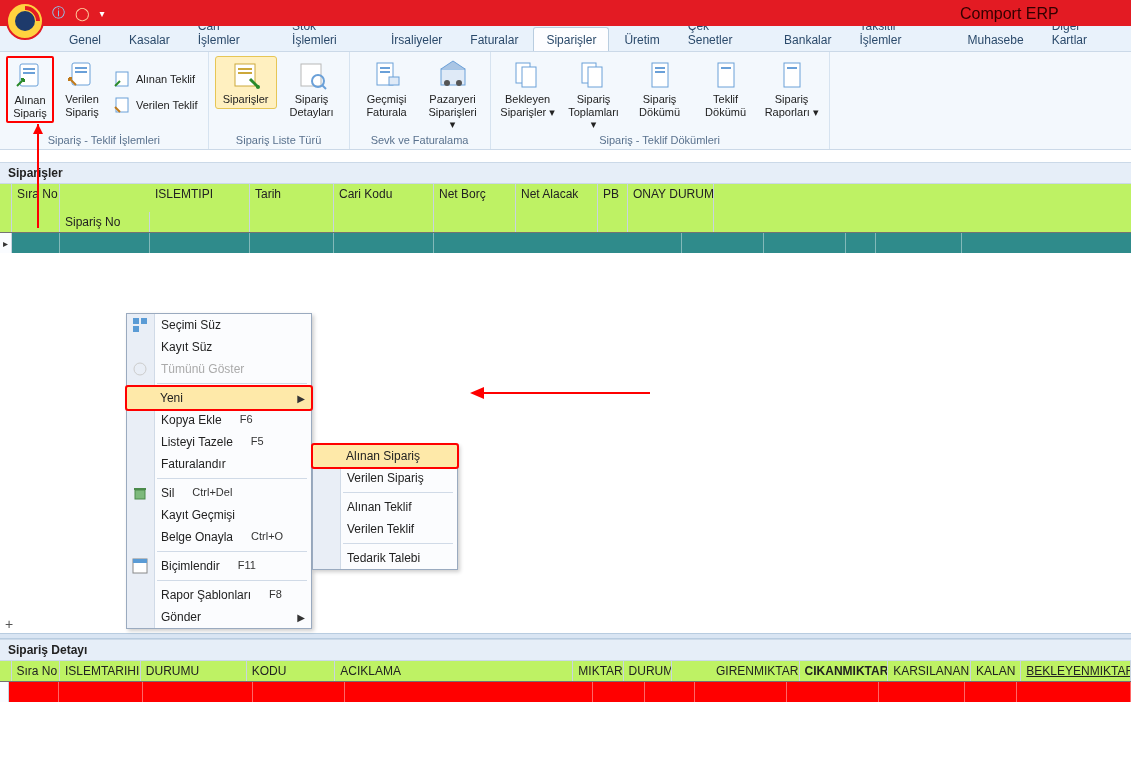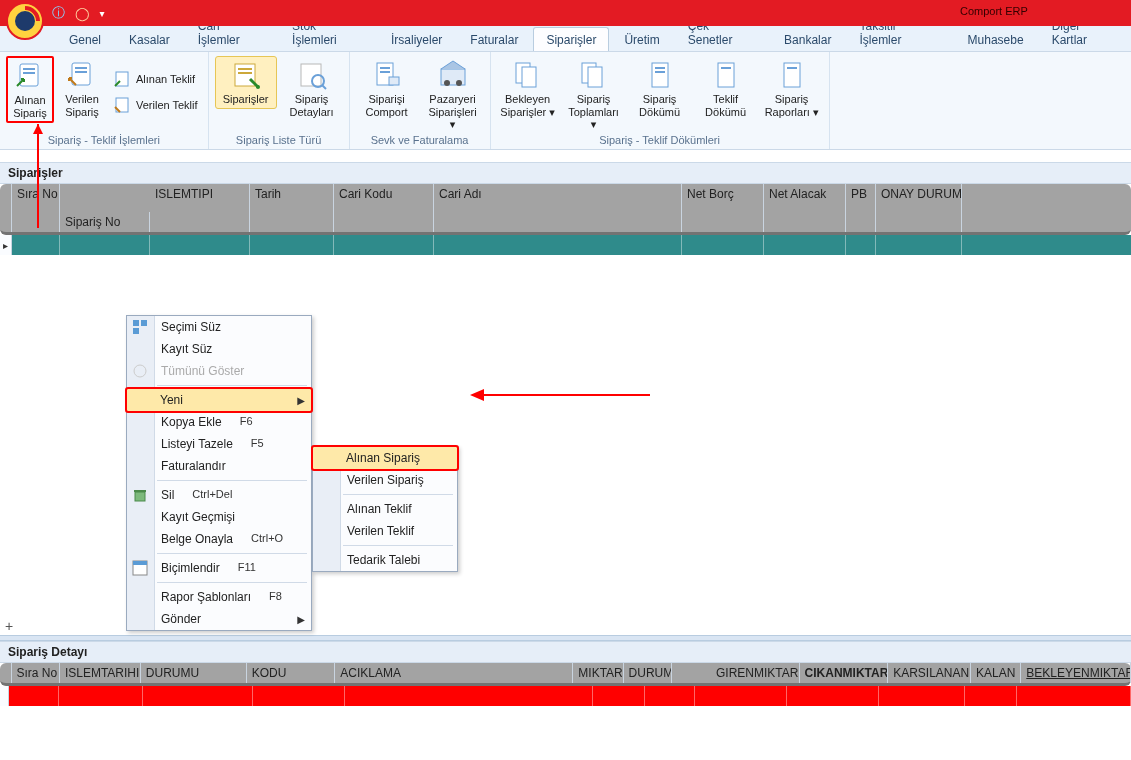--- a/index.html
+++ b/index.html
@@ -30,21 +30,21 @@
     margin-left: 52px;
     display: flex; gap: 10px;
     align-items: center;
   }
   .titlebar .quick span { color: #fff; font-size: 13px; }
   .titlebar .apptitle {
     position: absolute;
     left: 50%; transform: translateX(-50%);
     right: auto;
     color: #300;
-    font-size: 11px;
+    font-size: 16px;
     top: 5px;
   }
   
   .menubar {
     background: #e9f2fb;
     height: 26px;
     display: flex;
     align-items: flex-end;
     padding-left: 56px;
     gap: 2px;
@@ -118,23 +118,22 @@
     background: #e6eef8;
     border-top: 1px solid #cbd9e8;
     border-bottom: 1px solid #cbd9e8;
     padding: 3px 8px;
     font-weight: bold;
     font-size: 12px;
   }
   
   .grid-head {
     display: flex;
-    border-bottom: 3px solid #737373;
-    background: #a3a3a3;
-    border-radius: 6px;
+    border-bottom: 1px solid #737373;
+    background: #bef264;
   }
   .grid-head .col {
     border-right: 1px solid #c9d4e0;
     padding: 3px 5px;
     font-size: 12px;
     overflow: hidden;
     white-space: nowrap;
   }
   .grid-body-row {
     display: flex;
@@ -306,21 +305,21 @@
 
   <div class="ribbon-group">
     <div class="buttons">
       <div class="rbtn wide">
         <svg class="ricon" viewBox="0 0 32 32">
             <rect x="6" y="4" width="16" height="22" fill="#fff" stroke="#6aa0d8"></rect>
             <rect x="9" y="8" width="10" height="2" fill="#6aa0d8"></rect>
             <rect x="9" y="12" width="10" height="2" fill="#6aa0d8"></rect>
             <rect x="18" y="18" width="10" height="8" fill="#dfeaf7" stroke="#6aa0d8"></rect>
           </svg>
-        <span>Siparişi Comport</span>
+        <span>Geçmişi Faturala</span>
       </div>
       <div class="rbtn wide">
         <svg class="ricon" viewBox="0 0 32 32">
             <rect x="4" y="10" width="24" height="16" fill="#dfeaf7" stroke="#6aa0d8"></rect>
             <path d="M4 10 L16 2 L28 10" fill="#a9c5e4" stroke="#6aa0d8"></path>
             <circle cx="10" cy="24" r="3" fill="#555"></circle>
             <circle cx="22" cy="24" r="3" fill="#555"></circle>
           </svg>
         <span><span>Pazaryeri Siparişleri</span> ▾</span>
       </div>
@@ -379,21 +378,20 @@
 <div class="panel-header" style="margin-top:12px">Siparişler</div>
 
 <div class="grid-wrap">
   <div class="grid-head" id="gridTopHead">
     <div class="row-indicator"></div>
   <div class="col" style="width: 48px;">Sıra No</div>
       <div class="col" style="width: 90px; margin-top: 28px;">Sipariş No</div>
       <div class="col" style="width: 100px;">ISLEMTIPI</div>
       <div class="col" style="width: 84px;">Tarih</div>
       <div class="col" style="width: 100px;">Cari Kodu</div>
-      <div class="col" style="width: 248px;">Cari Adı</div>
       <div class="col" style="width: 82px;">Net Borç</div>
       <div class="col" style="width: 82px;">Net Alacak</div>
       <div class="col" style="width: 30px;">PB</div>
       <div class="col" style="width: 86px;">ONAY DURUMU</div>
     </div>
   <div class="grid-body-row" style="background:#2f8b8b">
     <div class="row-indicator" style="background:#fafcff">▸</div>
     <div id="gridTopRowCells" style="display:flex">
         <div class="cell" style="width: 48px;"></div>
         <div class="cell" style="width: 90px;"></div>

